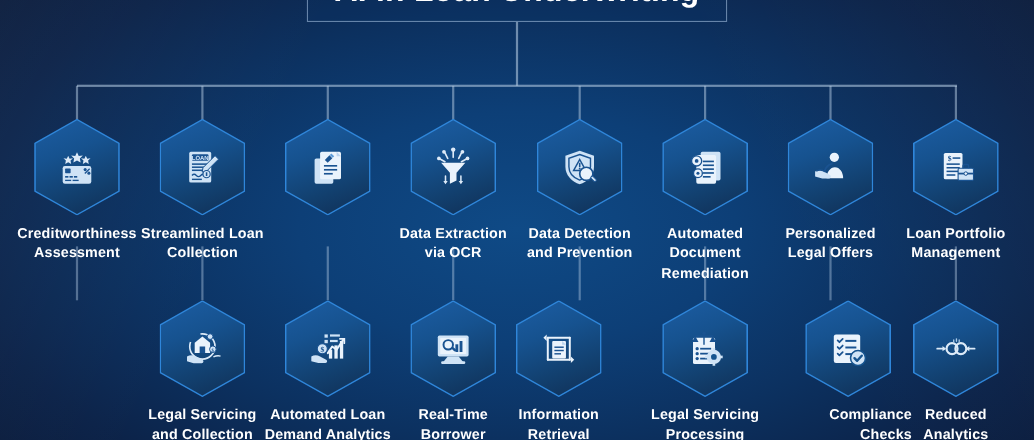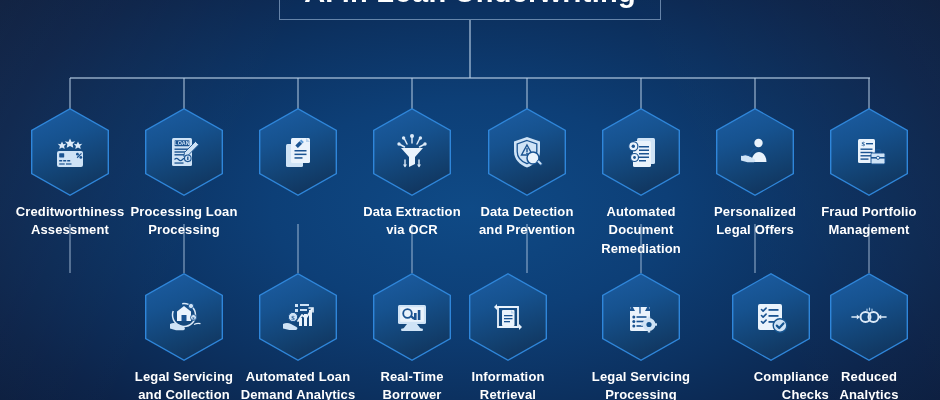--- a/index.html
+++ b/index.html
@@ -136,21 +136,21 @@
           <rect x="10.5" y="19.3" width="15" height="1.4" fill="#1a5391"></rect>
           <rect x="10.5" y="22.1" width="11" height="1.4" fill="#1a5391"></rect>
           <path d="M10.5 27.5q2 -2.2 4 0t4 0t4 0" stroke="#1a5391" stroke-width="1.2" fill="none"></path>
           <rect x="10.5" y="30.4" width="9" height="1.3" fill="#1a5391"></rect>
           <path d="M31.5 9.5l3.2 3.2-11 11-3.9.7.7-3.9z" fill="#cfe3f6" stroke="#1a5391" stroke-width=".9"></path>
           <circle cx="23.8" cy="26.3" r="3.3" fill="#cfe3f6" stroke="#1a5391" stroke-width="1.1"></circle>
           <rect x="23.1" y="24.6" width="1.4" height="3.4" fill="#1a5391"></rect>
         </svg>
       </div>
     </div>
-    <div class="label">Processing Loan Processing</div>
+    <div class="label">Streamlined Loan Collection</div>
   </div>
 
   <div class="node" style="left:240px;top:108px;">
     <div class="hex-wrap">
       <div class="hex hex-border"></div>
       <div class="hex hex-fill"></div>
       <div class="hex-ico">
         <svg width="40" height="40" viewBox="0 0 40 40" fill="#dceaf8">
           <rect x="8" y="12" width="17" height="23" rx="1.5" fill="#cfe3f6"></rect>
           <rect x="13" y="6" width="19" height="25" rx="1.5" fill="#eaf3fc"></rect>
@@ -271,21 +271,21 @@
           <rect x="11.5" y="19.8" width="12" height="1.4" fill="#1a5391"></rect>
           <rect x="11.5" y="23.1" width="12" height="1.4" fill="#1a5391"></rect>
           <rect x="11.5" y="26.4" width="8" height="1.4" fill="#1a5391"></rect>
           <rect x="22" y="21" width="14" height="11" rx="1.3" fill="#cfe3f6" stroke="#1a5391" stroke-width="1"></rect>
           <path d="M26.5 21v-2.2a1.2 1.2 0 011.2-1.2h2.6a1.2 1.2 0 011.2 1.2V21" fill="none" stroke="#1a5391" stroke-width="1.3"></path>
           <rect x="22" y="25" width="14" height="1.6" fill="#1a5391"></rect>
           <circle cx="29" cy="25.8" r="1.6" fill="#eaf3fc" stroke="#1a5391" stroke-width=".9"></circle>
         </svg>
       </div>
     </div>
-    <div class="label">Fraud Portfolio Management</div>
+    <div class="label">Loan Portfolio Management</div>
   </div>
 
 
   <div class="node" style="left:126px;top:273px;">
     <div class="hex-wrap">
       <div class="hex hex-border"></div>
       <div class="hex hex-fill"></div>
       <div class="hex-ico">
         <svg width="40" height="40" viewBox="0 0 40 40" fill="#dceaf8">
           <circle cx="20" cy="18" r="11.5" fill="none" stroke="#dceaf8" stroke-width="1.5" stroke-dasharray="40 12"></circle>

